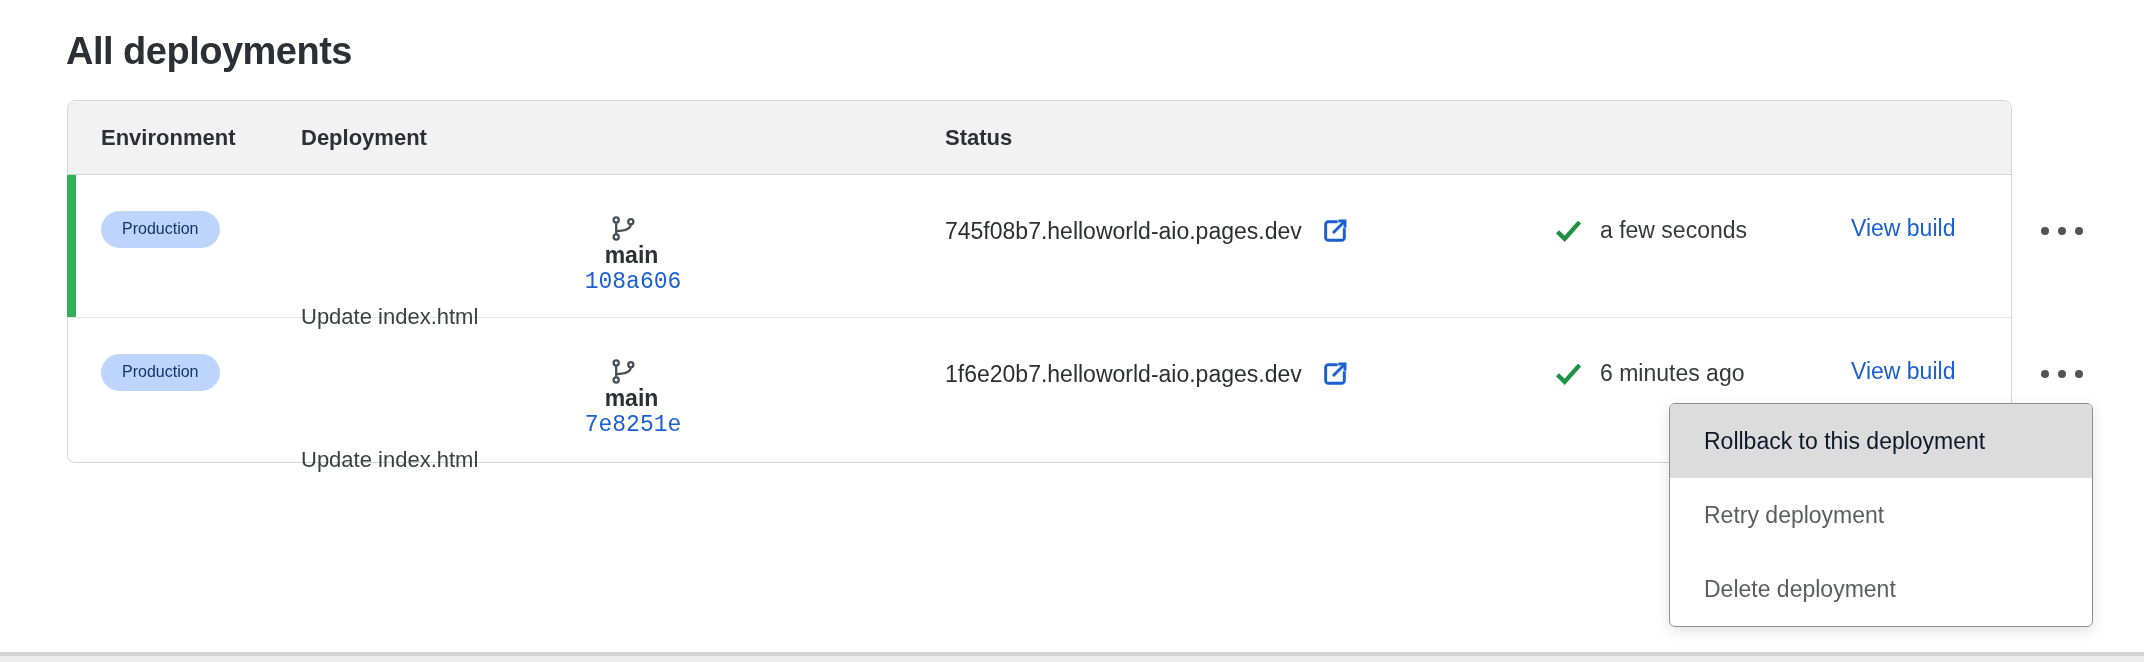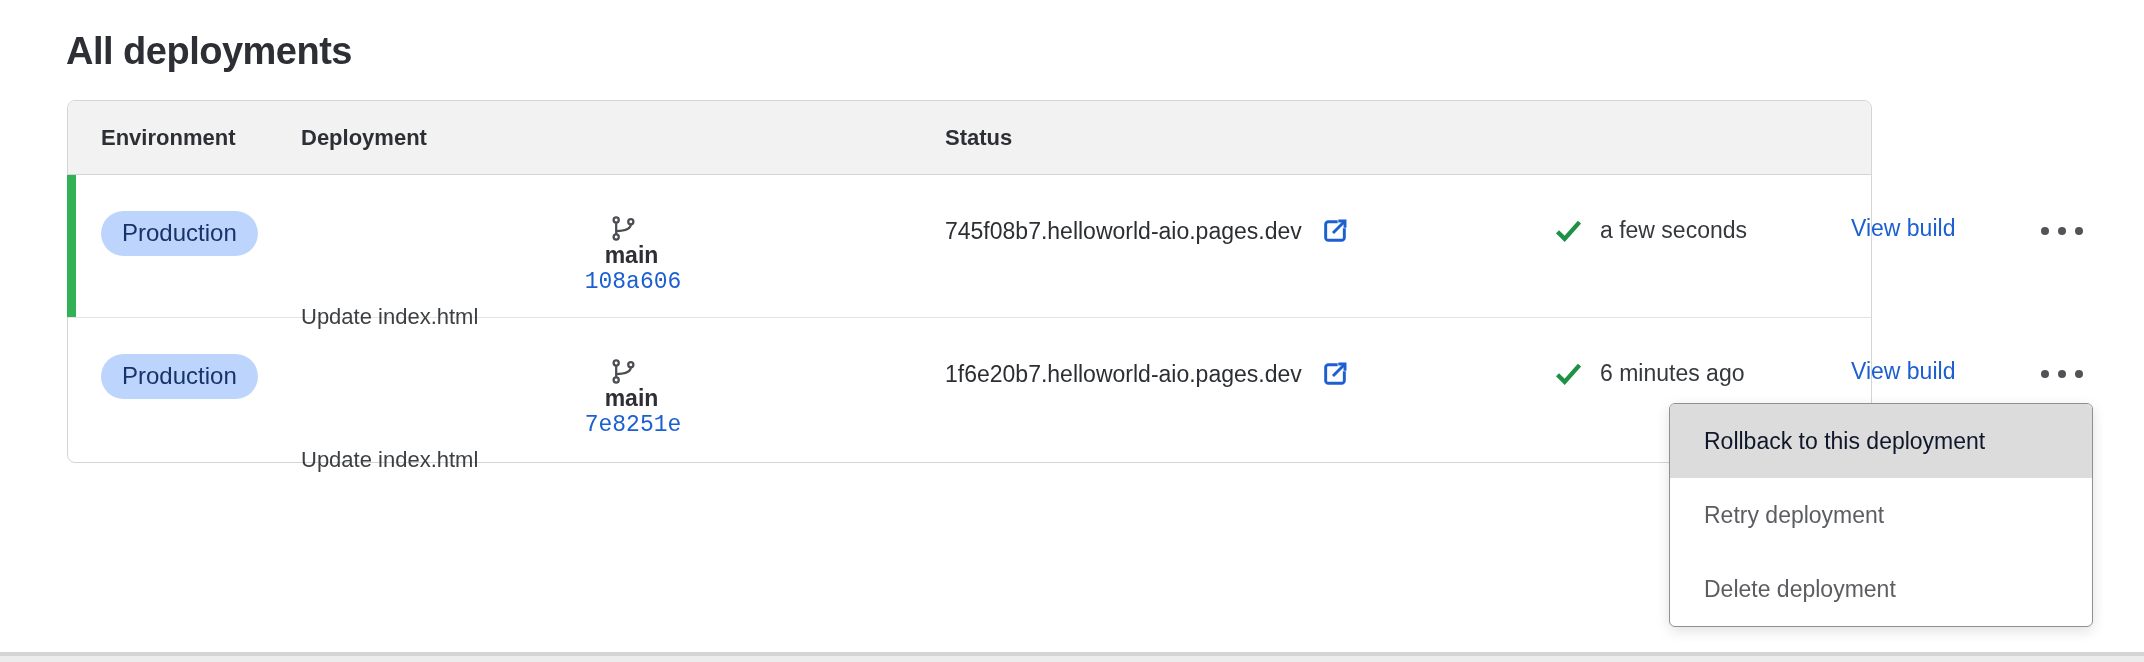--- a/index.html
+++ b/index.html
@@ -24,21 +24,21 @@
     left:66px; top:30px;
     font-size:38px;
     font-weight:700;
     color:#2d2f34;
     letter-spacing:-0.5px;
   }
   
   .deploy-table{
     position:absolute;
     left:67px; top:100px;
-    width:1805px; height:363px;
+    width:1945px; height:363px;
     border:1px solid #d5d5d5;
     border-radius:8px;
     background:#fff;
   }
   .grid-row{
     display:grid;
     grid-template-columns:200px 644px 608px 298px 190px 1fr;
     padding:0 33px;
   }
   .table-header{
@@ -61,21 +61,21 @@
     left:-1px; top:0; bottom:0;
     width:9px;
     background:var(--accent-green);
   }
   .cell{padding-top:40px;font-size:23px;color:#36383c;}
   .cell.env{padding-top:36px;}
   .badge{
     display:inline-block;
     background:var(--badge-bg);
     color:var(--badge-text);
-    font-size:24px;
+    font-size:16px;
     line-height:1;
     padding:10px 21px 11px;
     border-radius:999px;
   }
   .source-line1{display:flex;align-items:center;flex-direction:column;}
   .branch-icon{width:27px;height:27px;color:#4a4d52;flex:none;}
   .branch-name{font-weight:700;color:#2d2f34;margin-left:17px;}
   .commit-link{margin-left:20px;font-family:Liberation Mono, monospace;}
   a.link{color:var(--link-blue);text-decoration:none;font-size:23px;}
   .commit-msg{margin-top:9px;font-size:22px;color:#3c4043;}

